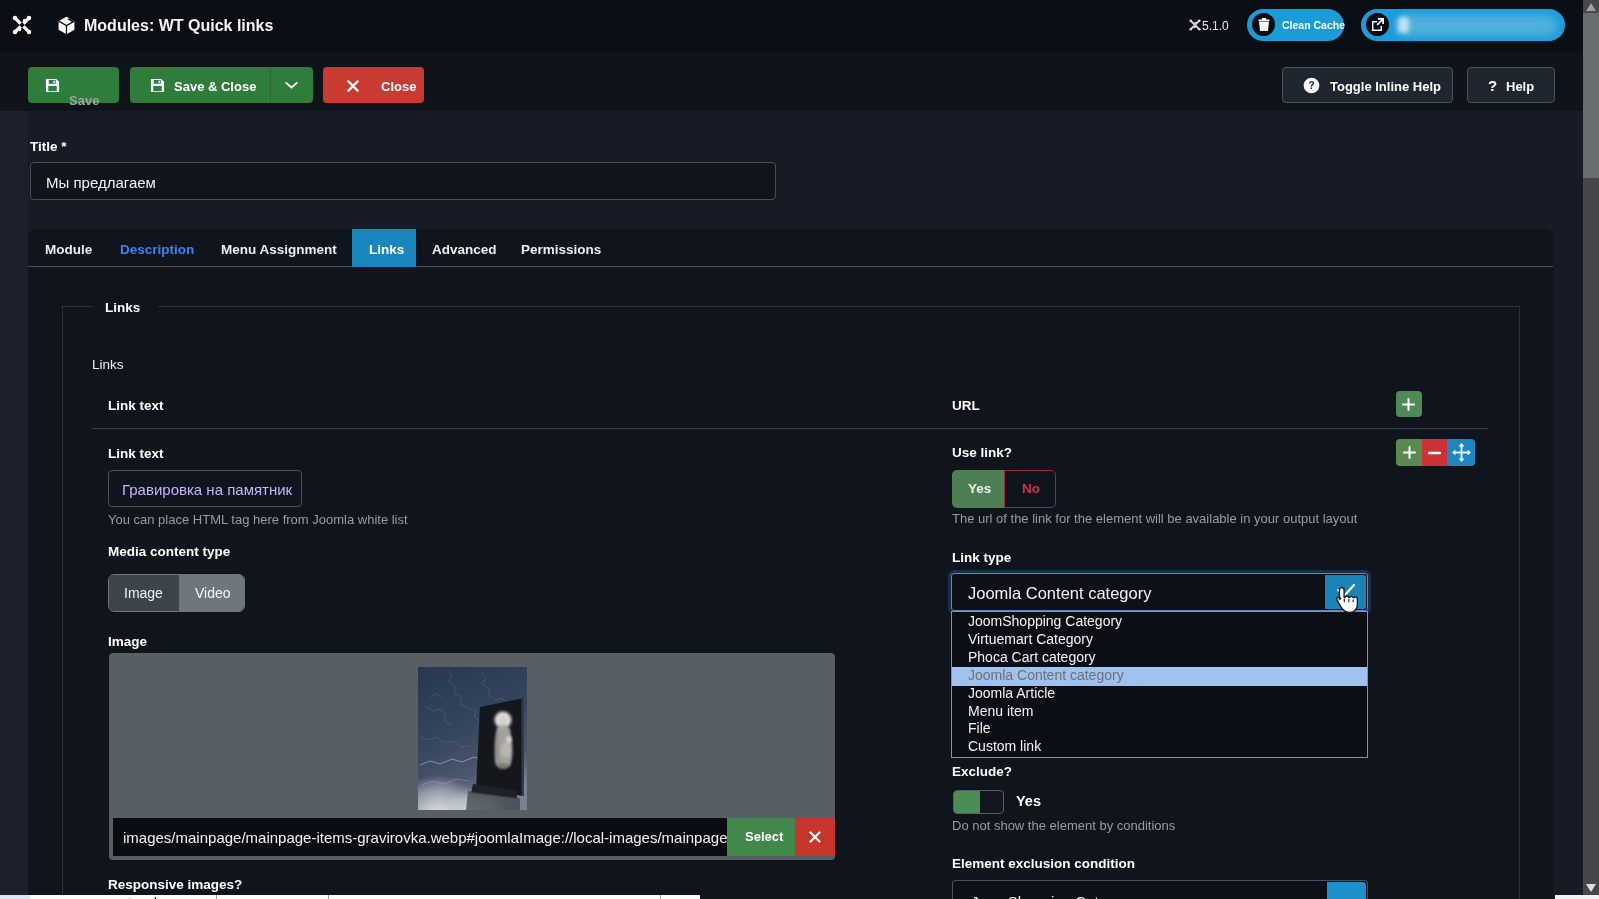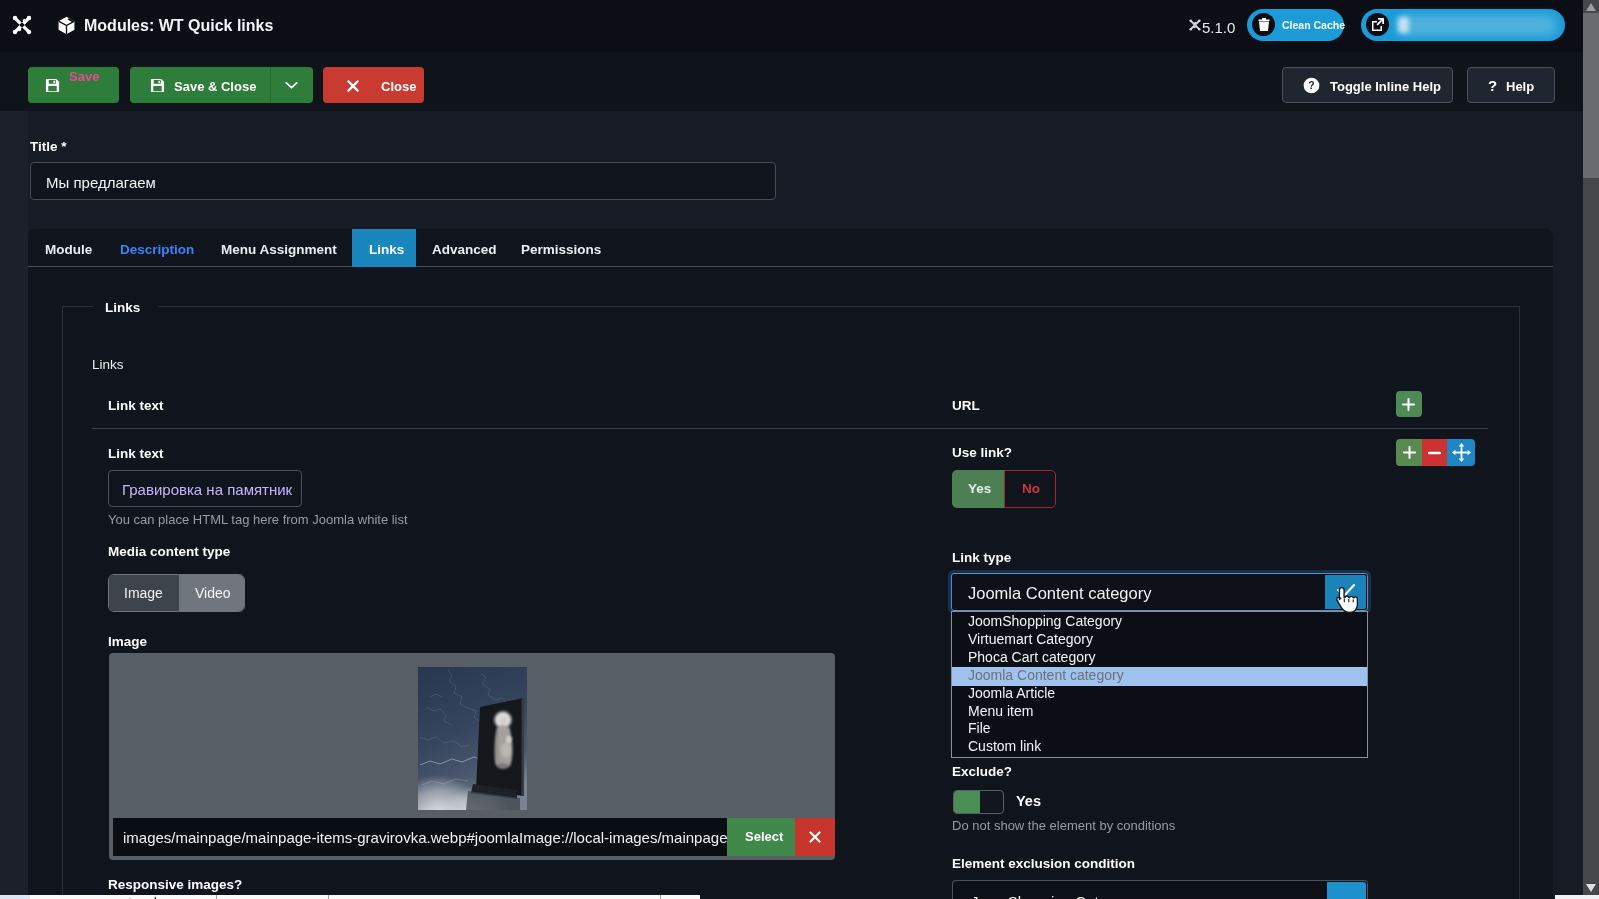--- a/index.html
+++ b/index.html
@@ -51,21 +51,21 @@
         <path d="M20 20 L13.8 13.8"></path>
         <path d="M4 20 L10.2 13.8 M10.2 10.2 L13 7.4"></path>
       </g>
     <g fill="#d8dadd">
         <circle cx="3.4" cy="3.4" r="2.6"></circle>
         <circle cx="20.6" cy="3.4" r="2.6"></circle>
         <circle cx="3.4" cy="20.6" r="2.6"></circle>
         <circle cx="20.6" cy="20.6" r="2.6"></circle>
       </g>
   </svg>
-  <div class="abs" style="left:1202px;top:19px;font-size:15px;color:#e8eaec;">5.1.0</div>
+  <div class="abs" style="left:1202px;top:19px;font-size:12px;color:#e8eaec;">5.1.0</div>
 
   <div class="abs" style="left:1247px;top:9px;width:97px;height:32px;border-radius:16px;background:#1b9cd8;"></div>
   <div class="abs" style="left:1252px;top:13px;width:23px;height:23px;border-radius:50%;background:#0a0d14;"></div>
   <svg class="abs" style="left:1258px;top:18px;" width="12" height="14" viewBox="0 0 12 14">
       <path d="M1 3.5 L11 3.5 L10 13 L2 13 Z M0.5 1.5 L11.5 1.5 L11.5 3 L0.5 3 Z M4 0 L8 0 L8 1.5 L4 1.5 Z" fill="#fff"></path>
     </svg>
   <div class="abs" style="left:1282px;top:19px;font-size:10.5px;font-weight:bold;color:#fff;">Clean Cache</div>
 
   <div class="abs" style="left:1361px;top:9px;width:204px;height:32px;border-radius:16px;background:#1b9cd8;"></div>
   <div class="abs" style="left:1366px;top:13px;width:23px;height:23px;border-radius:50%;background:#0a0d14;"></div>
@@ -75,21 +75,21 @@
     </svg>
   <div class="abs" style="left:1397px;top:15px;width:160px;height:21px;border-radius:10px;background:#4fb0dd;filter:blur(4px);"></div>
   <div class="abs" style="left:1398px;top:17px;width:11px;height:16px;border-radius:3px;background:#d9edf8;filter:blur(2.5px);opacity:0.85;"></div>
 
   <div class="abs" style="left:0;top:52px;width:1599px;height:59px;background:#0f131a;"></div>
 
   <div class="abs" style="left:28px;top:67px;width:91px;height:36px;border-radius:4px;background:#2e7d3b;"></div>
   <svg class="abs" style="left:45px;top:78px;" width="15" height="15" viewBox="0 0 16 16">
       <path d="M1 1 L12 1 L15 4 L15 15 L1 15 Z M4 2.2 L4 6 L11.5 6 L11.5 2.2 Z M9 2.8 L10.6 2.8 L10.6 5.2 L9 5.2 Z M3.5 8.5 L12.5 8.5 L12.5 14 L3.5 14 Z" fill="#fff" fill-rule="evenodd"></path>
     </svg>
-  <div class="abs" style="left:69px;top:69px;font-size:13px;font-weight:bold;color:#ec4899;">Save</div>
+  <div class="abs" style="left:69px;top:93px;font-size:13px;font-weight:bold;color:#a3a3a3;">Save</div>
 
   <div class="abs" style="left:130px;top:67px;width:140px;height:36px;border-radius:4px 0 0 4px;background:#2e7d3b;"></div>
   <svg class="abs" style="left:150px;top:78px;" width="15" height="15" viewBox="0 0 16 16">
       <path d="M1 1 L12 1 L15 4 L15 15 L1 15 Z M4 2.2 L4 6 L11.5 6 L11.5 2.2 Z M9 2.8 L10.6 2.8 L10.6 5.2 L9 5.2 Z M3.5 8.5 L12.5 8.5 L12.5 14 L3.5 14 Z" fill="#fff" fill-rule="evenodd"></path>
     </svg>
   <div class="abs" style="left:174px;top:79px;font-size:13px;font-weight:bold;color:#fff;">Save &amp; Close</div>
   <div class="abs" style="left:270px;top:67px;width:43px;height:36px;border-radius:0 4px 4px 0;background:#2e7d3b;border-left:1px solid #256831;"></div>
   <svg class="abs" style="left:285px;top:81px;" width="13" height="9" viewBox="0 0 15 9">
       <path d="M1.5 1.5 L7.5 7 L13.5 1.5" stroke="#fff" stroke-width="2.2" fill="none" stroke-linecap="round" stroke-linejoin="round"></path>
     </svg>
@@ -249,20 +249,21 @@
         <path d="M19 9.5 L15.6 6.7 L15.6 12.3 Z"></path>
         <rect x="8.6" y="2.5" width="1.8" height="14"></rect>
         <rect x="2.5" y="8.6" width="14" height="1.8"></rect>
       </g>
     </svg>
 
   <div class="abs" style="left:952px;top:470px;width:53px;height:38px;background:#4d7f54;border-radius:5px 0 0 5px;"></div>
   <div class="abs" style="left:968px;top:481px;font-size:13.5px;font-weight:bold;color:#eaf3ea;">Yes</div>
   <div class="abs" style="left:1004px;top:470px;width:52px;height:38px;border:1px solid #9e2833;border-radius:0 5px 5px 0;"></div>
   <div class="abs" style="left:1022px;top:481px;font-size:13.5px;font-weight:bold;color:#cf3540;">No</div>
+  <div class="help" style="left:952px;top:511px;">The url of the link for the element will be available in your output layout</div>
 
   <div class="lbl" style="left:952px;top:550px;">Link type</div>
 
   <div class="abs" style="left:951px;top:573px;width:417px;height:38px;background:#0d1117;border:1px solid #5c8ac6;border-radius:3px;box-shadow:0 0 0 3px rgba(38,106,178,0.33);"></div>
   <div class="abs" style="left:968px;top:584px;font-size:16.5px;color:#f2f3f4;">Joomla Content category</div>
   <div class="abs" style="left:1325px;top:575px;width:41px;height:34px;background:#1a84b8;border-radius:0 2px 2px 0;"></div>
   <svg class="abs" style="left:1336px;top:584px;" width="20" height="14" viewBox="0 0 20 14">
       <path d="M2 6 L8 12 L18 1" stroke="#fff" stroke-width="2" fill="none" stroke-linecap="round" stroke-linejoin="round"></path>
     </svg>
 

